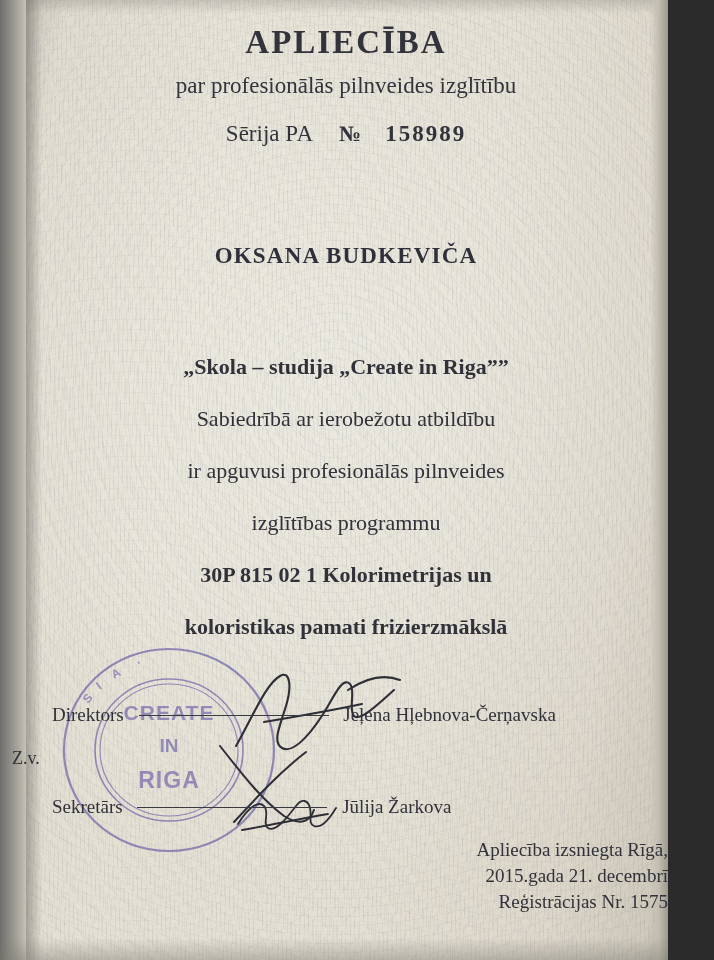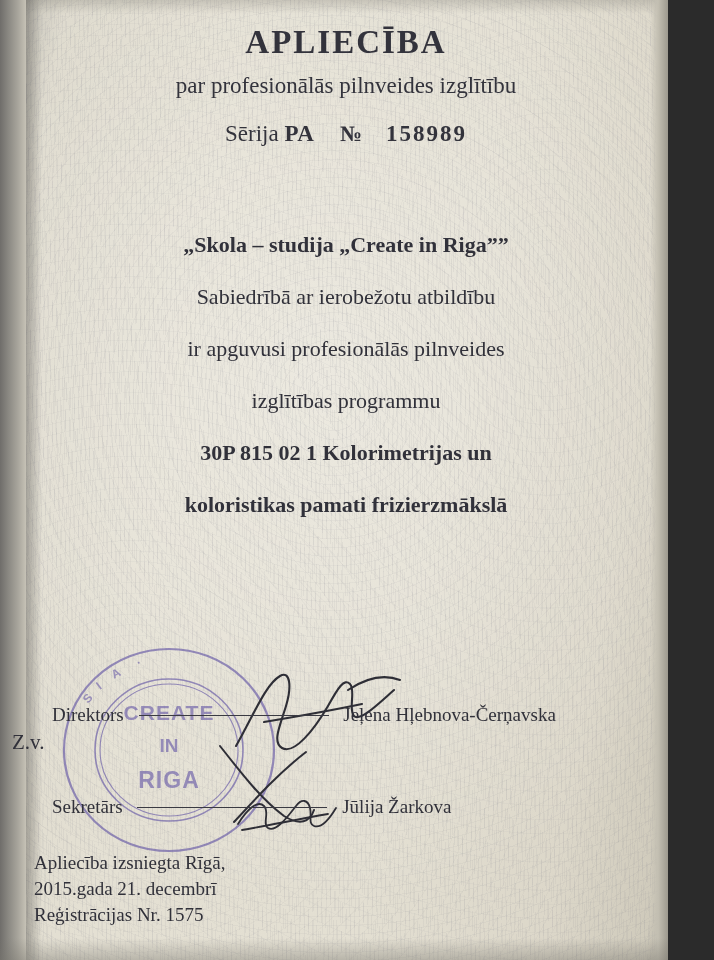--- a/index.html
+++ b/index.html
@@ -105,21 +105,21 @@
     color: #33333c;
   }
   .serial-line {
     text-align: center;
     font-size: 23px;
     margin-top: 22px;
     color: #33333c;
     white-space: nowrap;
   }
   .serial-line .lbl { font-weight: 400; }
-  .serial-line .pa { font-weight: 700; letter-spacing: 0.5px; }
+  .serial-line .pa { font-weight: 400; letter-spacing: 0.5px; }
   .serial-line .no {
     font-weight: 700;
     margin-left: 20px;
     font-size: 22px;
   }
   .serial-line .digits {
     font-family: Liberation Serif, serif;
     font-size: 23px;
     letter-spacing: 2px;
     margin-left: 18px;
@@ -167,22 +167,22 @@
     display: inline-block;
     width: 190px;
     border-bottom: 1.6px solid #3a3a42;
     margin: 0 10px 5px 10px;
   }
   .sig-name { display: inline-block; }
 
   .zv {
     position: absolute;
     left: 12px;
-    top: 82px;
-    font-size: 21px;
+    top: 100px;
+    font-size: 18px;
     color: #31313a;
   }
 
   
   .ink {
     position: absolute;
     pointer-events: none;
   }
 
   
@@ -193,26 +193,25 @@
     width: 222px;
     height: 216px;
     pointer-events: none;
     opacity: 0.72;
   }
 
   .footer {
     position: absolute;
     left: 0;
     right: 0;
-    bottom: 32px;
-    text-align: left;
+    bottom: 45px;
+    text-align: right;
     font-size: 19px;
     line-height: 26px;
     color: #31313a;
-    margin-left: 34px;
   }
 </style>
 </head>
 <body>
 
 <div class="certificate">
 
   <div class="guilloche"></div>
   <div class="guilloche2"></div>
   <div class="top-edge"></div>
@@ -226,20 +225,21 @@
     <div class="title">APLIECĪBA</div>
     <div class="subtitle">par profesionālās pilnveides izglītību</div>
 
     <div class="serial-line">
       <span class="lbl">Sērija</span>
       <span class="pa">PA</span>
       <span class="no">№</span>
       <span class="digits">158989</span>
     </div>
 
+    <div class="holder-name">OKSANA BUDKEVIČA</div>
 
     <div class="body-block">
       <div class="body-line bold">„Skola – studija „Create in Riga””</div>
       <div class="body-line">Sabiedrībā ar ierobežotu atbildību</div>
       <div class="body-line">ir apguvusi profesionālās pilnveides</div>
       <div class="body-line">izglītības programmu</div>
       <div class="body-line bold">30P 815 02 1 Kolorimetrijas un</div>
       <div class="body-line bold">koloristikas pamati frizierzmākslā</div>
     </div>
 

